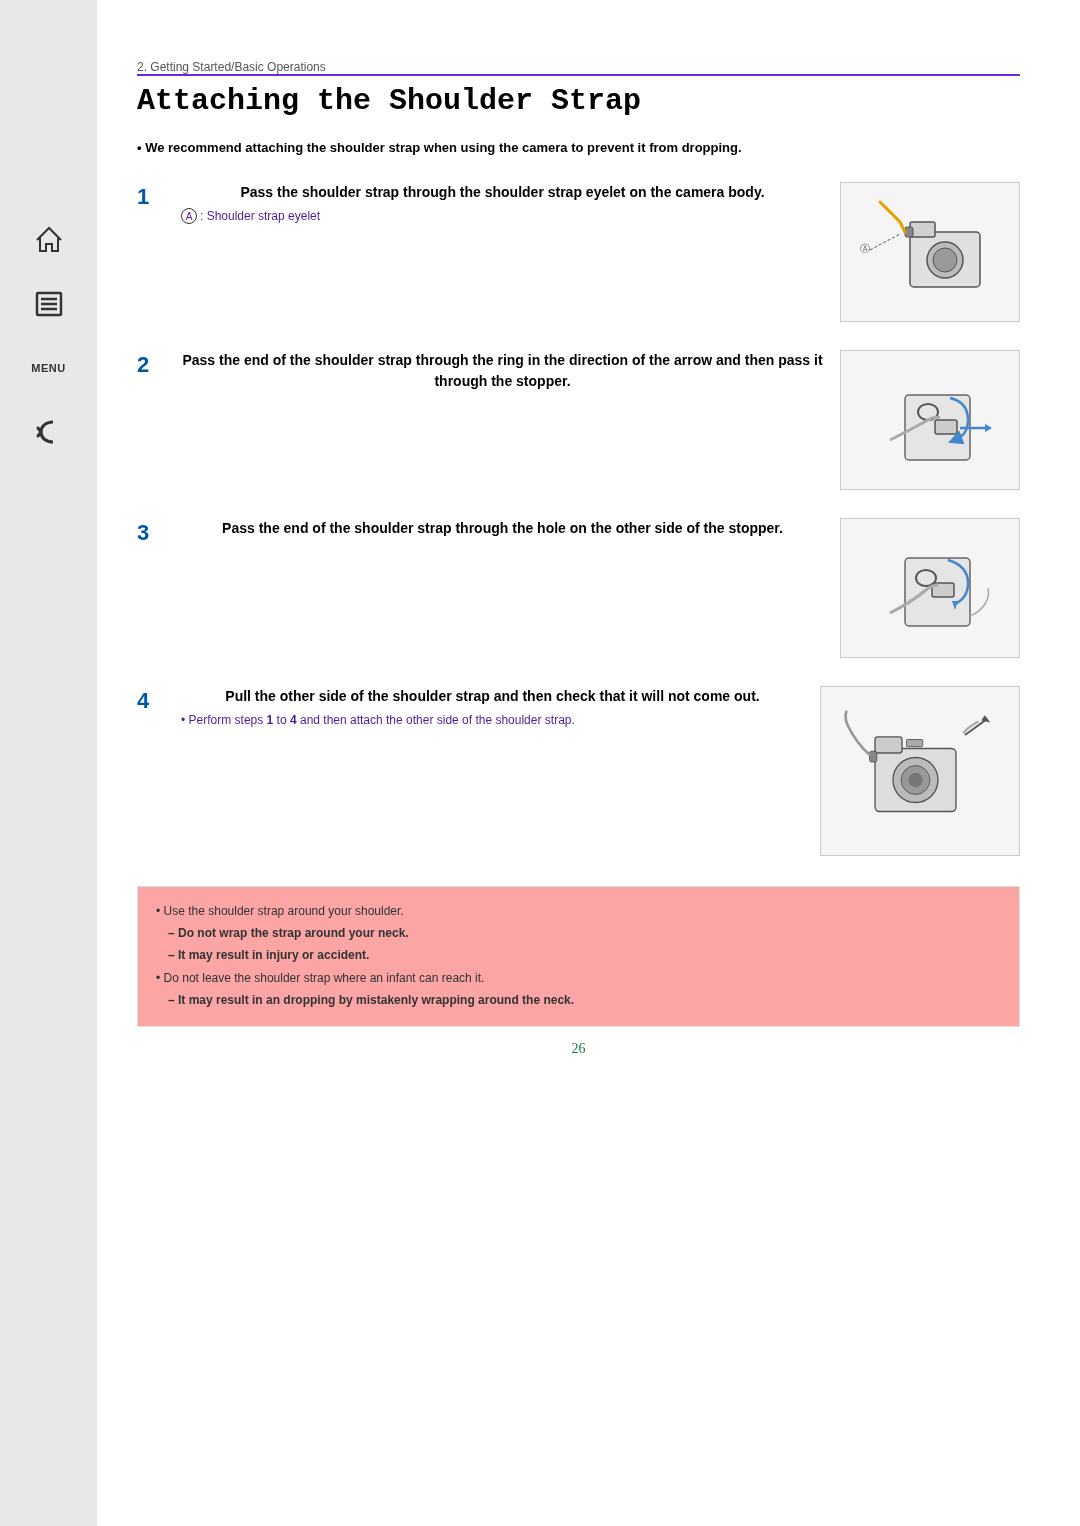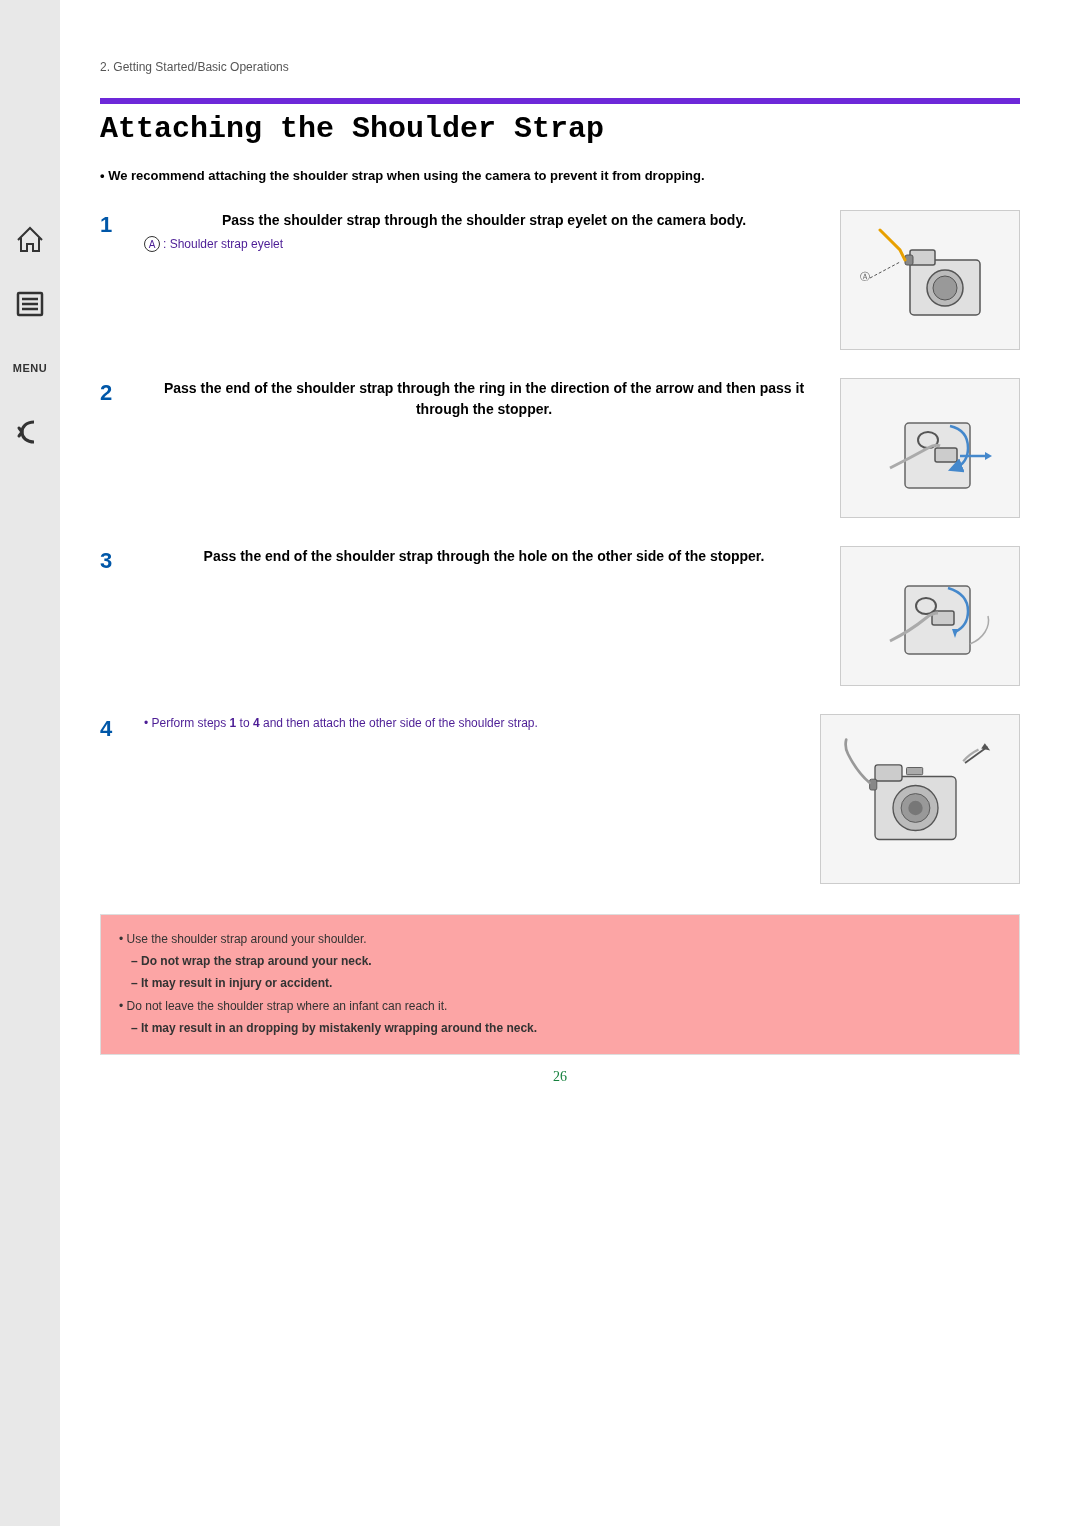--- a/index.html
+++ b/index.html
@@ -6,21 +6,21 @@
     body {
       width: 1080px;
       min-height: 1526px;
       background: #ffffff;
       font-family: Arial, sans-serif;
       display: flex;
     }
 
     
     .sidebar {
-      width: 60px;
+      width: 97px;
       min-height: 1526px;
       background: #e8e8e8;
       display: flex;
       flex-direction: column;
       align-items: center;
       padding-top: 220px;
       gap: 24px;
       flex-shrink: 0;
     }
 
@@ -55,22 +55,22 @@
     .main-content {
       flex: 1;
       padding: 60px 60px 60px 40px;
     }
 
     
     .breadcrumb {
       font-size: 12px;
       color: #555;
       margin-bottom: 8px;
-      border-bottom: 6px solid #6d28d9;
-      padding-bottom: 24px;
+      border-bottom: 2px solid #6d28d9;
+      padding-bottom: 0;
     }
 
     
     .page-title {
       font-size: 30px;
       font-weight: bold;
       color: #000;
       margin-bottom: 20px;
       margin-top: 2px;
       font-family: Liberation Mono, monospace;
@@ -322,20 +322,21 @@
           <polygon points="102,73 105,82 108,73" fill="#4488cc"></polygon>
 
           <path d="M120 88 Q130 84 135 76 Q140 68 138 60" stroke="#aaa" stroke-width="1.5" fill="none"></path>
         </svg>
       </div>
     </div>
 
     <div class="step-row step-row-4">
       <span class="step-number">4</span>
       <div class="step-text-block">
+        <div class="step-text">Pull the other side of the shoulder strap and then check that it will not come out.</div>
         <div class="step-sub">
           • Perform steps <strong>1</strong> to <strong>4</strong> and then attach the other side of the shoulder strap.
         </div>
       </div>
       <div class="step-image-box-wide">
         <svg class="illus-svg-wide" viewBox="0 0 200 160" xmlns="http://www.w3.org/2000/svg">
 
           <rect x="50" y="55" width="90" height="70" rx="5" fill="#ddd" stroke="#555" stroke-width="1.5"></rect>
           <rect x="50" y="42" width="30" height="18" rx="3" fill="#ccc" stroke="#555" stroke-width="1.5"></rect>
           <circle cx="95" cy="90" r="25" fill="#bbb" stroke="#555" stroke-width="1.5"></circle>

